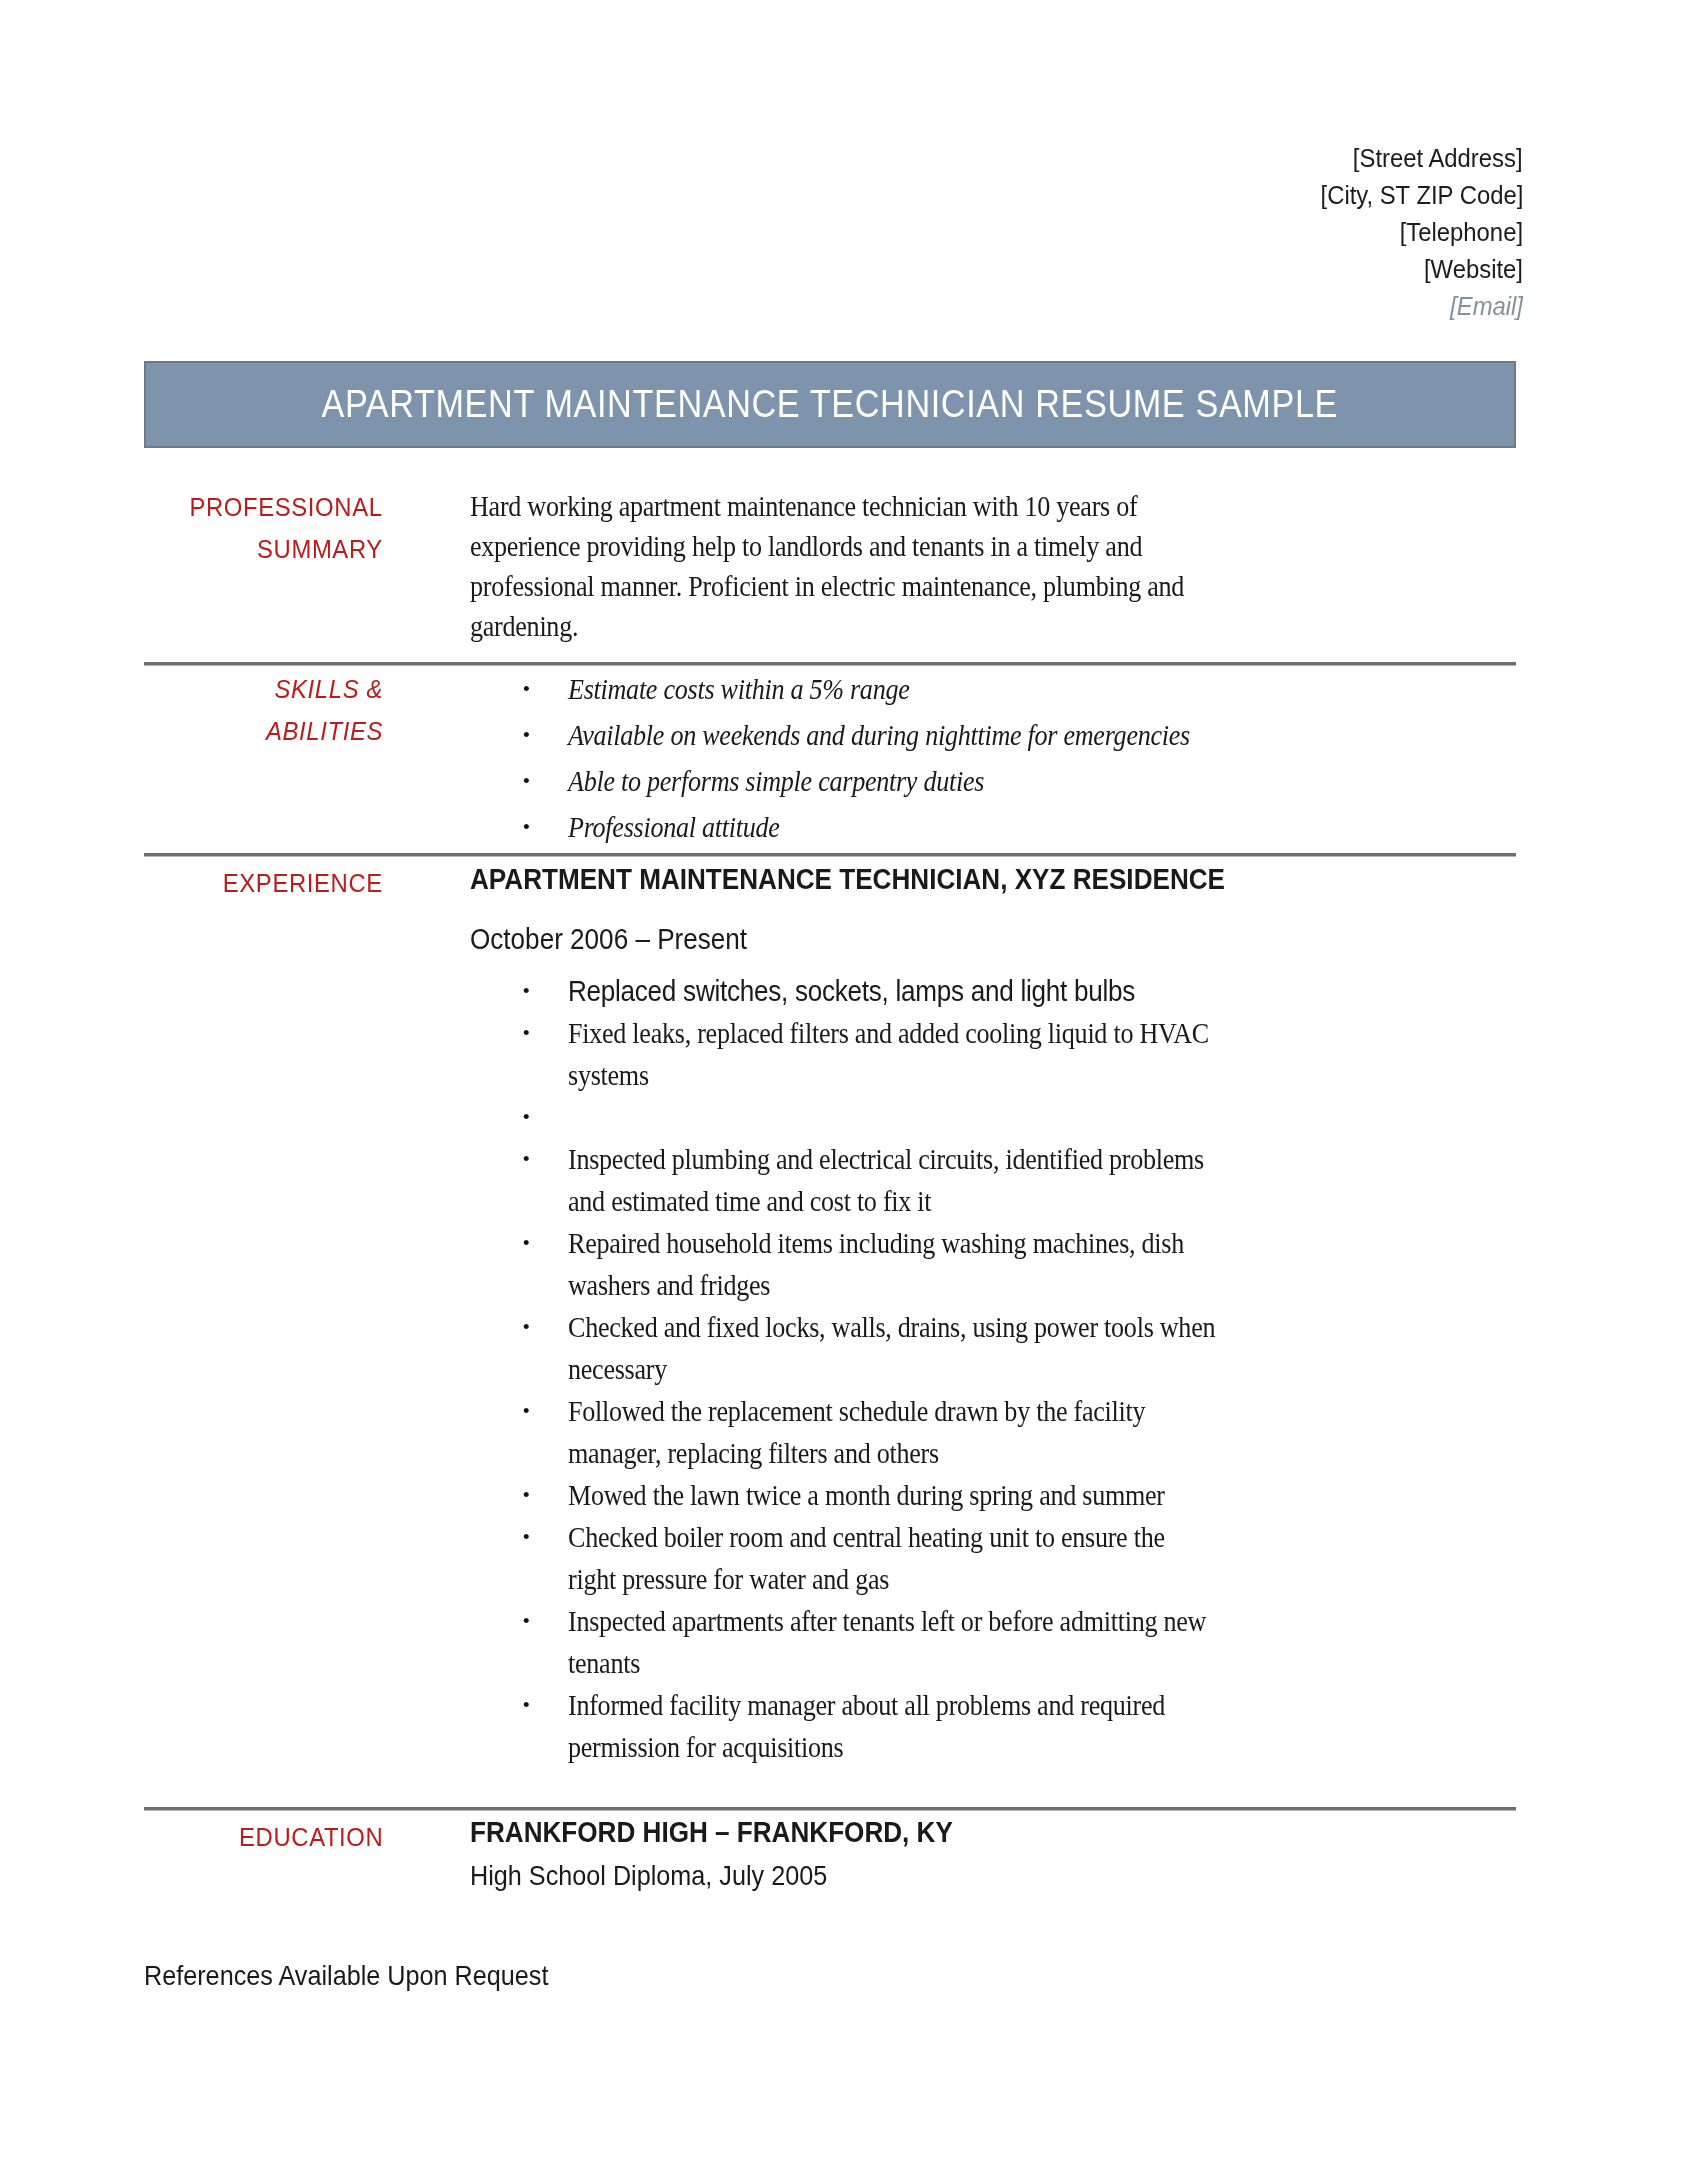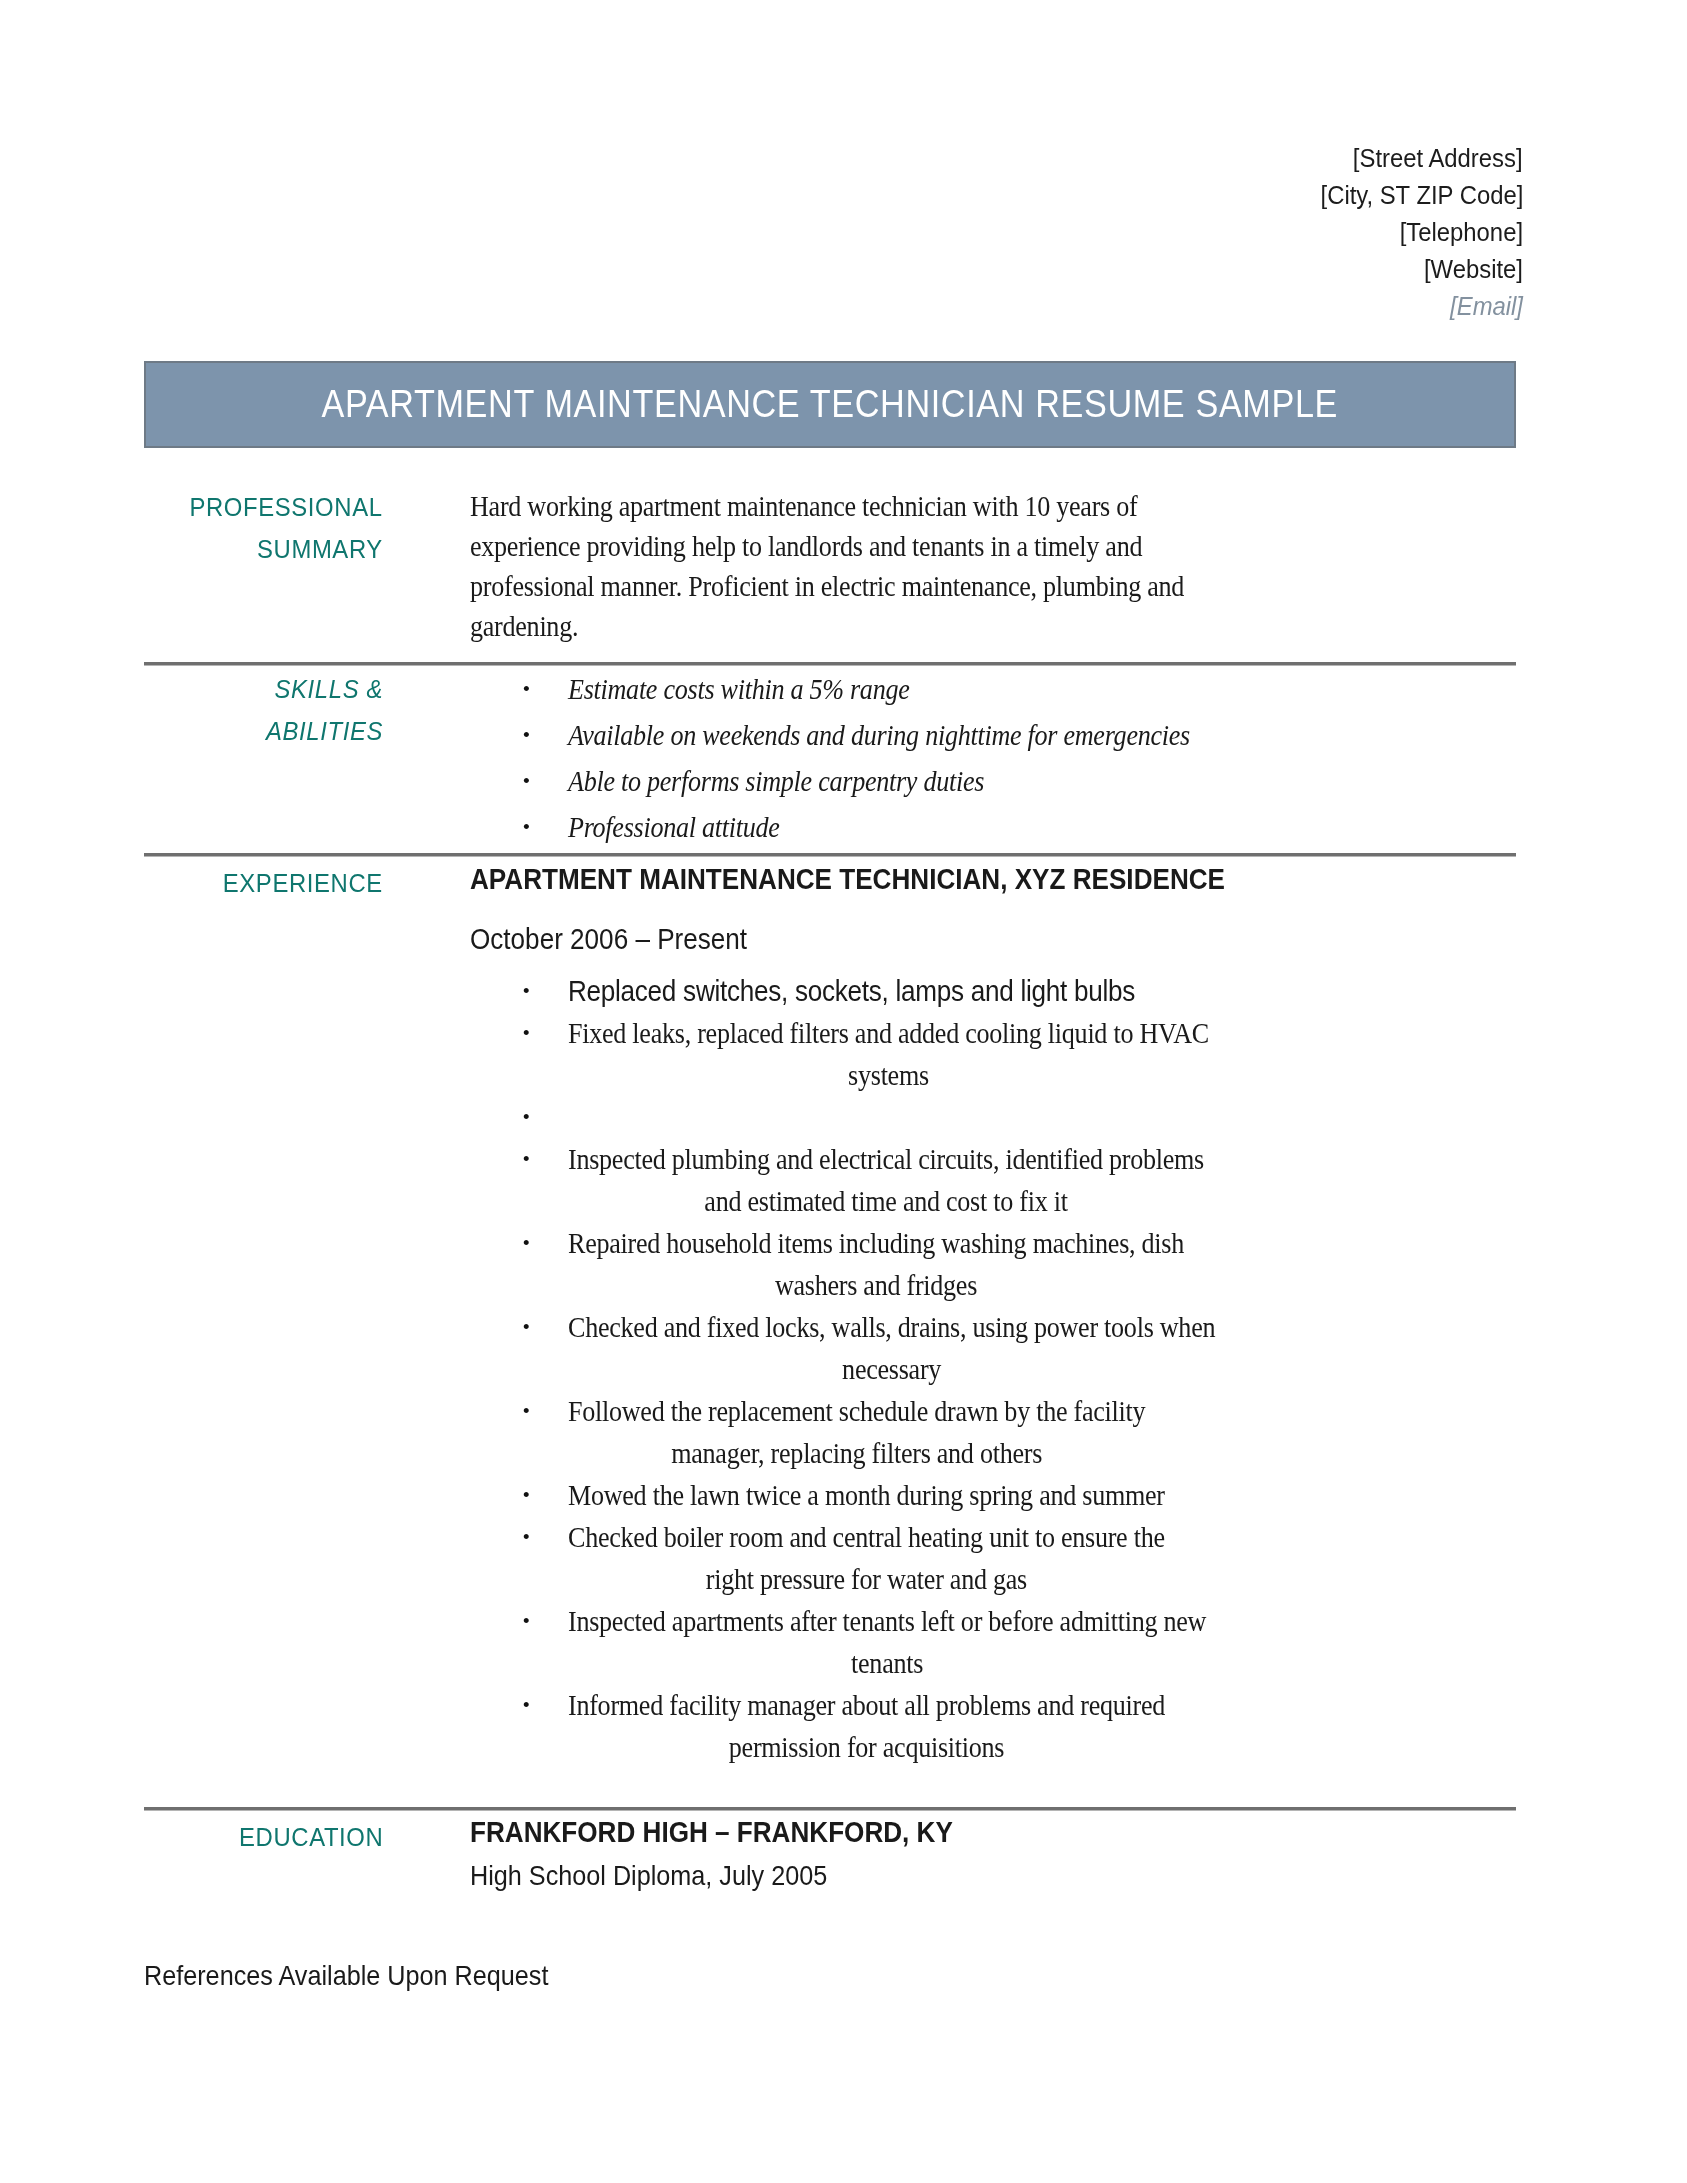--- a/index.html
+++ b/index.html
@@ -33,40 +33,40 @@
     display: flex; align-items: center; justify-content: center;
   }
   #banner .title {
     color: #ffffff; font-size: 38px; letter-spacing: 0.7px; white-space: nowrap;
   }
 
   
   .section { position: absolute; left: 144px; width: 1372px; }
   .section-label {
     position: absolute; left: 0; top: 0; width: 239px;
-    text-align: right; color: #0f766e; font-size: 26.5px; line-height: 42px; letter-spacing: 0.7px;
+    text-align: right; color: #b91c1c; font-size: 26.5px; line-height: 42px; letter-spacing: 0.7px;
   }
   .section-content { margin-left: 326px; }
 
   .divider {
     position: absolute; left: 144px; width: 1372px; height: 2.6px;
     background: #6f6f6f; border-bottom: 0.7px solid #b5b5b5;
   }
 
   
   #sec-summary { top: 486px; }
   #sec-summary .summary-text {
     font-size: 29px; line-height: 40px; white-space: pre-line; letter-spacing: -0.3px;
   }
 
   
   ul.bullets { list-style: none; margin: 0; padding: 0 0 0 53px; }
   ul.bullets li { display: flex; align-items: flex-start; }
   ul.bullets .dot { flex: 0 0 45px; font-size: 18.5px; line-height: 42px; color: #111; }
-  ul.bullets .btext { font-size: 29px; line-height: 42px; white-space: pre-line; letter-spacing: -0.3px; text-align: center; }
+  ul.bullets .btext { font-size: 29px; line-height: 42px; white-space: pre-line; letter-spacing: -0.3px; }
 
   
   #sec-skills { top: 668px; font-style: italic; }
   #sec-skills li { margin-bottom: 4px; }
 
   
   #sec-experience { top: 862px; }
   #sec-experience .job-title { font-size: 29px; line-height: 34px; font-weight: bold; letter-spacing: 0; }
   #sec-experience .job-dates { font-size: 29px; line-height: 32px; margin-top: 27px; }
   #sec-experience ul.bullets { margin-top: 14.6px; }

